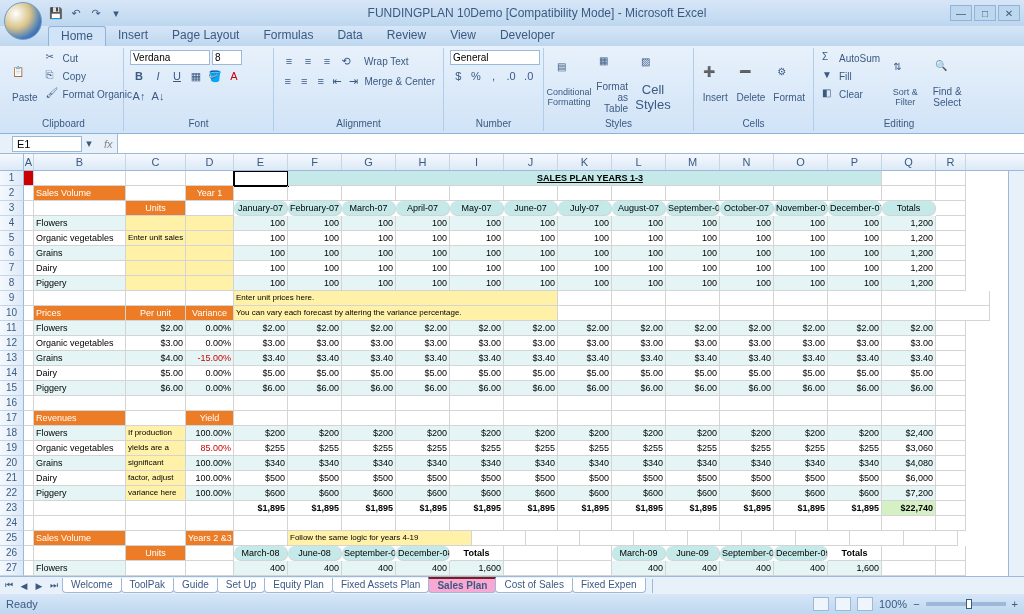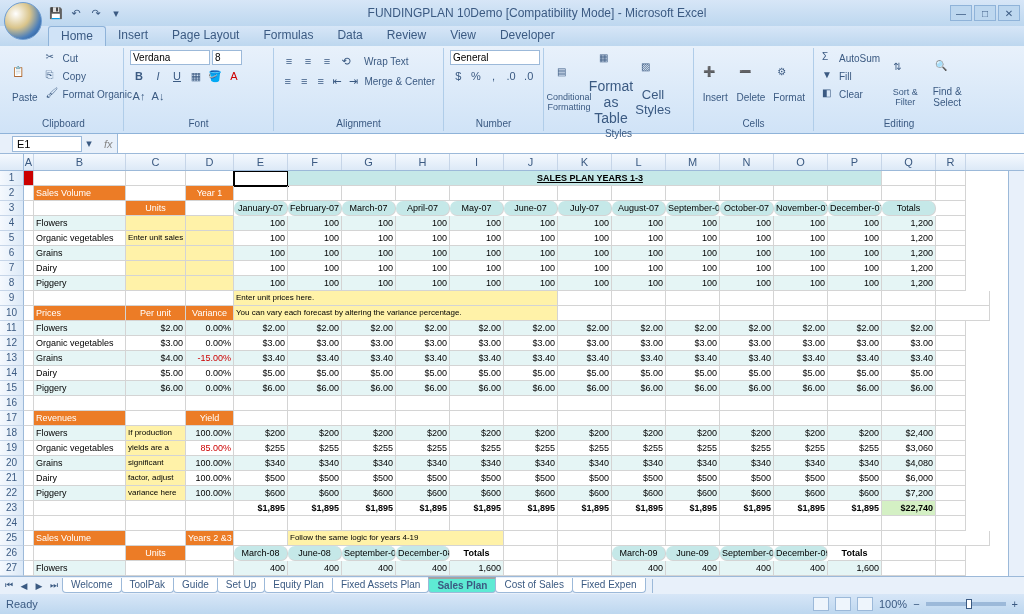--- a/index.html
+++ b/index.html
@@ -52,21 +52,21 @@
 .row { display:flex; height:15px; }
 .rh { width:24px; background:linear-gradient(90deg,#f5f9fe,#dce9f7); border-right:1px solid #9cb9d9; border-bottom:1px solid #c6d5e8; text-align:center; font-size:10px; color:#3b5a82; line-height:14px; }
 .cell { border-right:1px solid #d4d4d4; border-bottom:1px solid #d4d4d4; font-size:9px; padding:0 2px; line-height:14px; overflow:hidden; white-space:nowrap; }
 .vscroll { position:absolute; right:0; top:17px; bottom:0; width:16px; background:#e8f0fa; border-left:1px solid #9cb9d9; }
 
 
 .sheet-tabs { height:18px; background:#e8f0fa; display:flex; align-items:center; border-top:1px solid #9cb9d9; }
 .st-nav { display:flex; gap:1px; padding:0 2px; }
 .st-nav-btn { width:14px; height:14px; display:flex; align-items:center; justify-content:center; font-size:9px; color:#3b5a82; }
 .sheet-tab { padding:1px 8px; font-size:10px; background:#fff; border:1px solid #9cb9d9; border-top:none; border-radius:0 0 4px 4px; margin-left:-1px; color:#3b5a82; }
-.sheet-tab.active { background:#5eead4; font-weight:bold; border-top:2px solid #a3a3a3; margin-top:-1px; }
+.sheet-tab.active { background:#f9a8d4; font-weight:bold; border-top:2px solid #7f1d1d; margin-top:-1px; }
 .hscroll { flex:1; height:14px; background:#e8f0fa; margin-left:6px; border-left:1px solid #9cb9d9; }
 
 
 .status { height:20px; background:linear-gradient(#d7e6f7,#bdd7ef); display:flex; align-items:center; padding:0 6px; font-size:11px; color:#3b5a82; }
 .status-right { margin-left:auto; display:flex; align-items:center; gap:6px; }
 .zoom-slider { width:80px; height:4px; background:#9cb9d9; position:relative; }
 .zoom-thumb { position:absolute; left:40px; top:-3px; width:6px; height:10px; background:#fff; border:1px solid #3b5a82; }
 .view-btn { width:16px; height:14px; border:1px solid #9cb9d9; background:#eef5fc; }
 
 
@@ -200,21 +200,21 @@
     <div class="group-label">Number</div>
   </div>
   <div class="group" style="width:150px">
     <div class="group-body">
       <div class="big-btn">
           <div class="icn">▤</div>
           <span style="font-size:9px;text-align:center">Conditional Formatting</span>
         </div>
       <div class="big-btn">
           <div class="icn">▦</div>
-          <span style="font-size:14px;text-align:center">Format as Table</span>
+          <span style="font-size:10px;text-align:right">Format as Table</span>
         </div>
       <div class="big-btn">
           <div class="icn">▨</div>
           <span style="font-size:13px;text-align:center">Cell Styles</span>
         </div>
     </div>
     <div class="group-label">Styles</div>
   </div>
   <div class="group" style="width:120px">
     <div class="group-body">
@@ -780,21 +780,21 @@
         <div class="cell wTot"></div>
         <div class="cell wR"></div>
       </div>
       <div class="row">
         <div class="rh">25</div>
         <div class="cell wA"></div>
         <div class="cell wB hdr-orange">Sales Volume</div>
         <div class="cell wC"></div>
         <div class="cell wD hdr-orange ct">Years 2 &amp;3</div>
         <div class="cell wE"></div>
-        <div class="cell note-yellow" style="width: 216px;">Follow the same logic for years 4-19</div>
+        <div class="cell note-yellow" style="width: 184px;">Follow the same logic for years 4-19</div>
         <div class="cell wMon"></div>
         <div class="cell wMon"></div>
         <div class="cell wMon"></div>
         <div class="cell wMon"></div>
         <div class="cell wMon"></div>
         <div class="cell wMon"></div>
         <div class="cell wMon"></div>
         <div class="cell wMon"></div>
         <div class="cell wMon"></div>
       </div>

